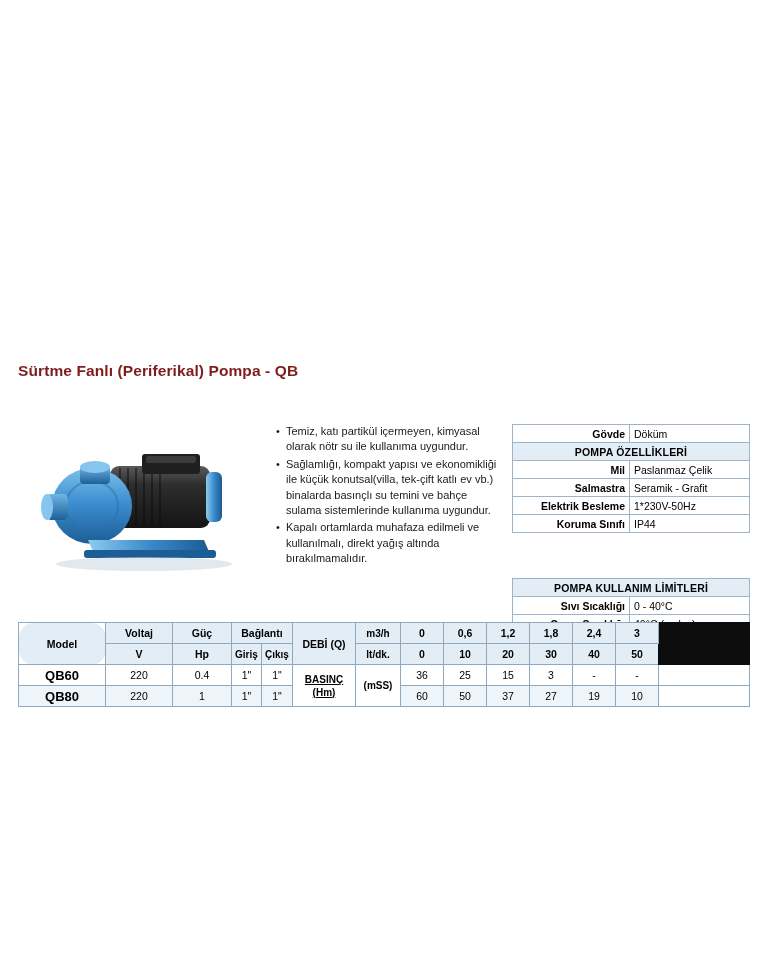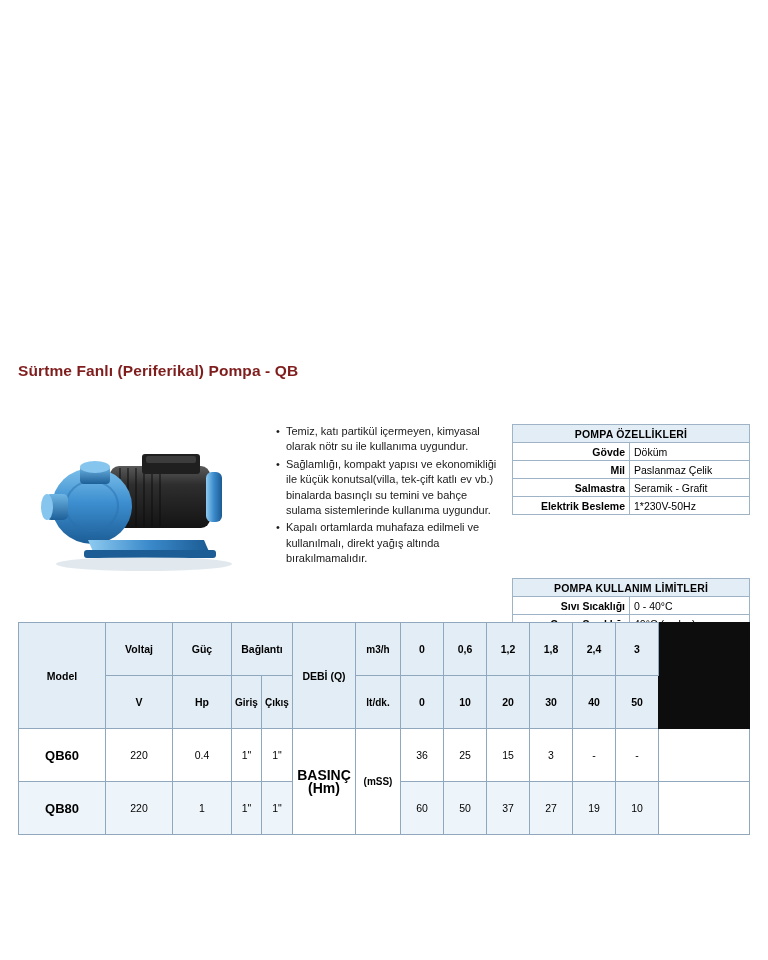--- a/index.html
+++ b/index.html
@@ -107,21 +107,21 @@
     top: 622px;
     width: 732px;
     border-collapse: collapse;
     font-size: 10.5px;
   }
   #data-table td {
     border: 1px solid #8fa8bd;
     text-align: center;
     vertical-align: middle;
     height: 20px;
-    padding: 16px 2px;
+    padding: 0 2px;
   }
   .hdr {
     background: #e3edf5;
     font-weight: bold;
   }
   .row-alt {
     background: #eef5fa;
   }
   .model-cell {
     font-weight: bold;
@@ -138,22 +138,23 @@
   }
   .white-cell {
     background: #ffffff;
   }
   .unit-cell {
     font-weight: bold;
     font-size: 10px;
   }
   .debi-cell {
     font-weight: bold;
-    font-size: 14px;
+    font-size: 10px;
     line-height: 13px;
+    text-decoration: underline;
   }
 </style>
 </head>
 <body>
 
 <div class="page">
 
   <div class="title">Sürtme Fanlı (Periferikal) Pompa - QB</div>
 
   <div class="product-img">
@@ -223,37 +224,41 @@
     </div>
     <div class="bullet-row">
       <span class="bullet-dot">•</span>
       <span class="bullet-text">Kapalı ortamlarda muhafaza edilmeli ve kullanılmalı, direkt yağış altında bırakılmamalıdır.</span>
     </div>
   </div>
 
   <table class="spec-table" id="spec-props">
     <tbody>
         <tr>
-      <td class="spec-head" colspan="2">POMPA  ÖZELLİKLERİ</td>
-    </tr>
-    <tr>
       <td class="spec-label">Gövde</td>
       <td class="spec-value">Döküm</td>
     </tr>
     <tr>
+      <td class="spec-head" colspan="2">POMPA  ÖZELLİKLERİ</td>
+    </tr>
+    <tr>
       <td class="spec-label">Mil</td>
       <td class="spec-value">Paslanmaz Çelik</td>
     </tr>
     <tr>
       <td class="spec-label">Salmastra</td>
       <td class="spec-value">Seramik - Grafit</td>
     </tr>
     <tr>
       <td class="spec-label">Elektrik Besleme</td>
       <td class="spec-value">1*230V-50Hz</td>
+    </tr>
+    <tr>
+      <td class="spec-label">Koruma Sınıfı</td>
+      <td class="spec-value">IP44</td>
     </tr>
   </tbody>
     </table>
 
   <table class="spec-table" id="spec-limits">
     <tbody>
         <tr>
       <td class="spec-head" colspan="2">POMPA KULLANIM LİMİTLERİ</td>
     </tr>
     <tr>
@@ -264,21 +269,21 @@
       <td class="spec-label">Çevre Sıcaklığı</td>
       <td class="spec-value">40°C (maks.)</td>
     </tr>
   </tbody>
     </table>
 
   <table id="data-table">
 
     <tbody>
         <tr>
-      <td class="hdr" rowspan="2" style="width:82px;">Model</td>
+      <td class="hdr" rowspan="2" style="width:82px;border-radius:15px;">Model</td>
       <td class="hdr" style="width:62px;">Voltaj</td>
       <td class="hdr" style="width:54px;">Güç</td>
       <td class="hdr" colspan="2" style="width:112px;">Bağlantı</td>
       <td class="hdr" rowspan="2" style="width:58px;">DEBİ (Q)</td>
       <td class="sub-hdr" style="width:40px;">m3/h</td>
       <td class="hdr" style="width:38px;">0</td>
       <td class="hdr" style="width:38px;">0,6</td>
       <td class="hdr" style="width:38px;">1,2</td>
       <td class="hdr" style="width:38px;">1,8</td>
       <td class="hdr" style="width:38px;margin-top:32px;">2,4</td>

